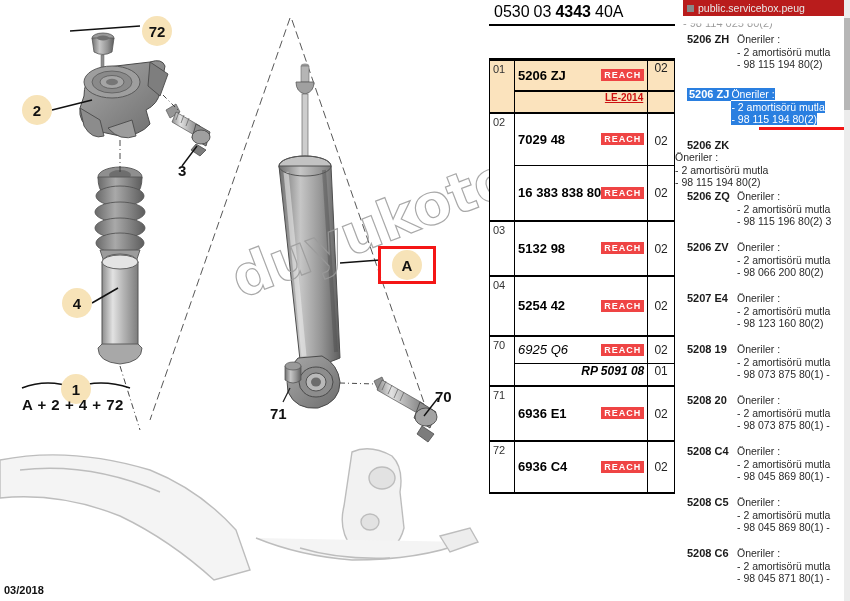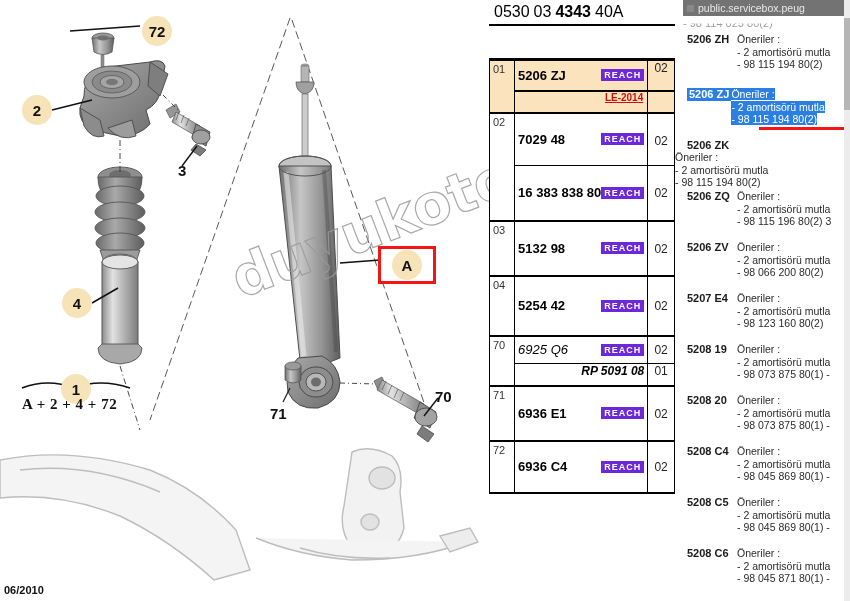--- a/index.html
+++ b/index.html
@@ -42,21 +42,20 @@
     position: absolute;
     width: 30px; height: 30px; border-radius: 50%;
     background: #f7e3b8;
     display: flex; align-items: center; justify-content: center;
     font-weight: bold; font-size: 15px; color: #111;
   }
   .formula {
     position: absolute;
     font-weight: bold; font-size: 15px; letter-spacing: 0.5px; color: #111;
     white-space: nowrap;
-    font-family: Liberation Serif, serif;
   }
   .footer-date {
     position: absolute; left: 4px; top: 584px;
     font-weight: bold; font-size: 11px; color: #111;
   }
   .footer-code {
     position: absolute; left: 413px; top: 584px;
     font-weight: bold; font-size: 11px; color: #111; margin-top: 40px;
   }
   .watermark {
@@ -95,39 +94,39 @@
   .col-qty  { width: 28px; font-size: 12px; color: #222; text-align: center; }
 
   .rowgrp { border-bottom: 2px solid #000; }
   .subline {
     display: flex; align-items: center; justify-content: space-between;
     padding: 0 3px; height: 100%;
   }
   .pnum { font-size: 13px; font-weight: bold; color: #000; white-space: nowrap; }
   .pnum.italic { font-style: italic; font-weight: normal; }
   .reach {
-    background: #6d28d9; color: #fff;
+    background: #ef4444; color: #fff;
     font-size: 9px; font-weight: bold; letter-spacing: 1px;
     padding: 1px 3px; white-space: nowrap;
   }
   .le2014 {
     color: #cc1111; font-size: 10px; font-weight: bold;
     text-decoration: underline; text-align: right; padding-right: 4px;
   }
   .rpline { font-size: 12px; font-style: italic; font-weight: bold; text-align: right; padding-right: 3px;}
   .hl-row td { background: #fbe3bd !important; }
 
   
   .right-panel {
     position: absolute; left: 675px; top: 0; width: 175px; height: 601px;
     background: #fff; overflow: hidden;
   }
   .browser-bar {
     position: absolute; left: 8px; top: 0; width: 167px; height: 16px;
-    background: #737373; color: #e8e8e8;
+    background: #b91c1c; color: #e8e8e8;
     font-size: 10.5px; display: flex; align-items: center; gap: 4px;
     padding-left: 4px; white-space: nowrap; overflow: hidden;
   }
   .tab-sq { width: 7px; height: 7px; background: #888; flex: none; }
   .cut-top {
     position: absolute; left: 8px; top: 17px;
     font-size: 11px; color: #4a4a4a; opacity: 0.55;
     white-space: nowrap; clip-path: inset(55% 0 0 0);
   }
   .sugg-row { position: absolute; left: 0; width: 175px; display: flex; }
@@ -319,21 +318,21 @@
 
     <div class="a-box" style="left:378px; top:246px;"></div>
     <div class="a-circle" style="left:392px; top:250px;">
       <span>A</span>
     </div>
 
     <div class="formula" style="left:22px; top:396px;">A + 2 + 4 + 72</div>
 
     <div class="watermark">duyukoto .com</div>
 
-    <div class="footer-date">06/2010</div>
+    <div class="footer-date">03/2018</div>
     <div class="footer-code">00087318</div>
   </div>
 
   <div class="parts-panel">
     <div class="parts-header">
       <span>0530</span>
       <span>03</span>
       <span class="bold">4343</span>
       <span>40A</span>
     </div>

